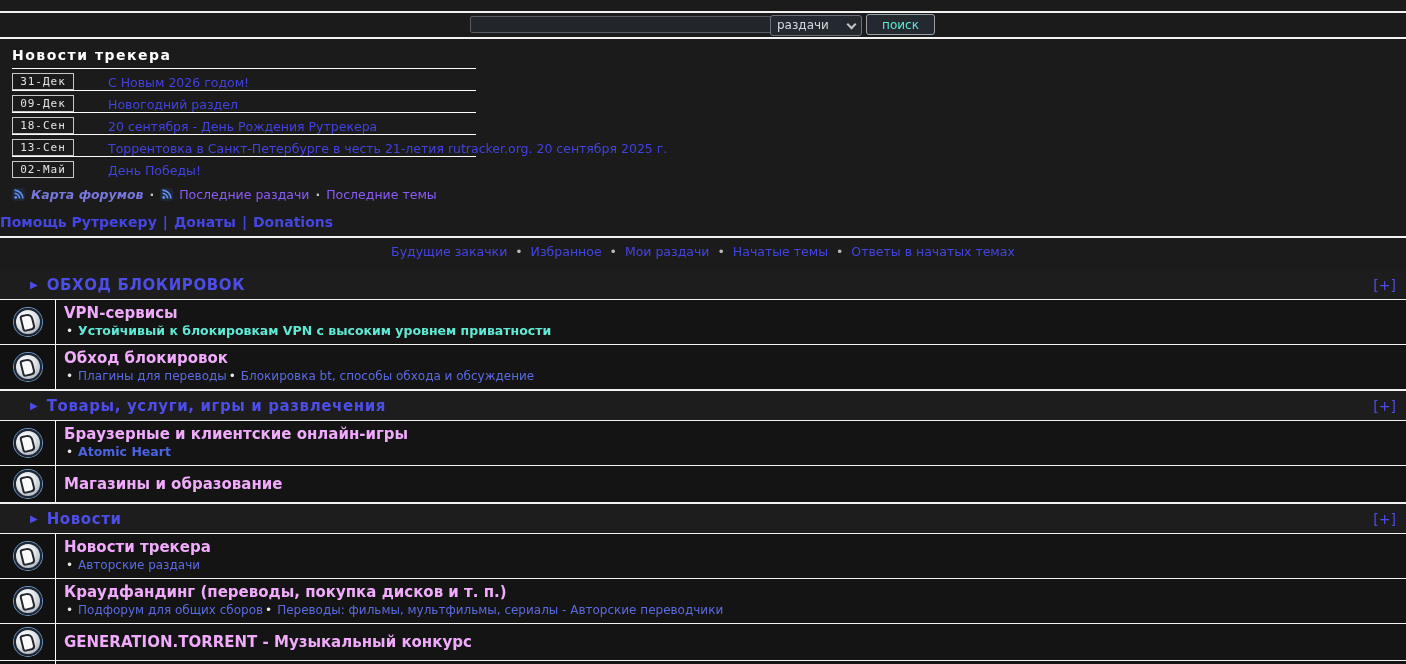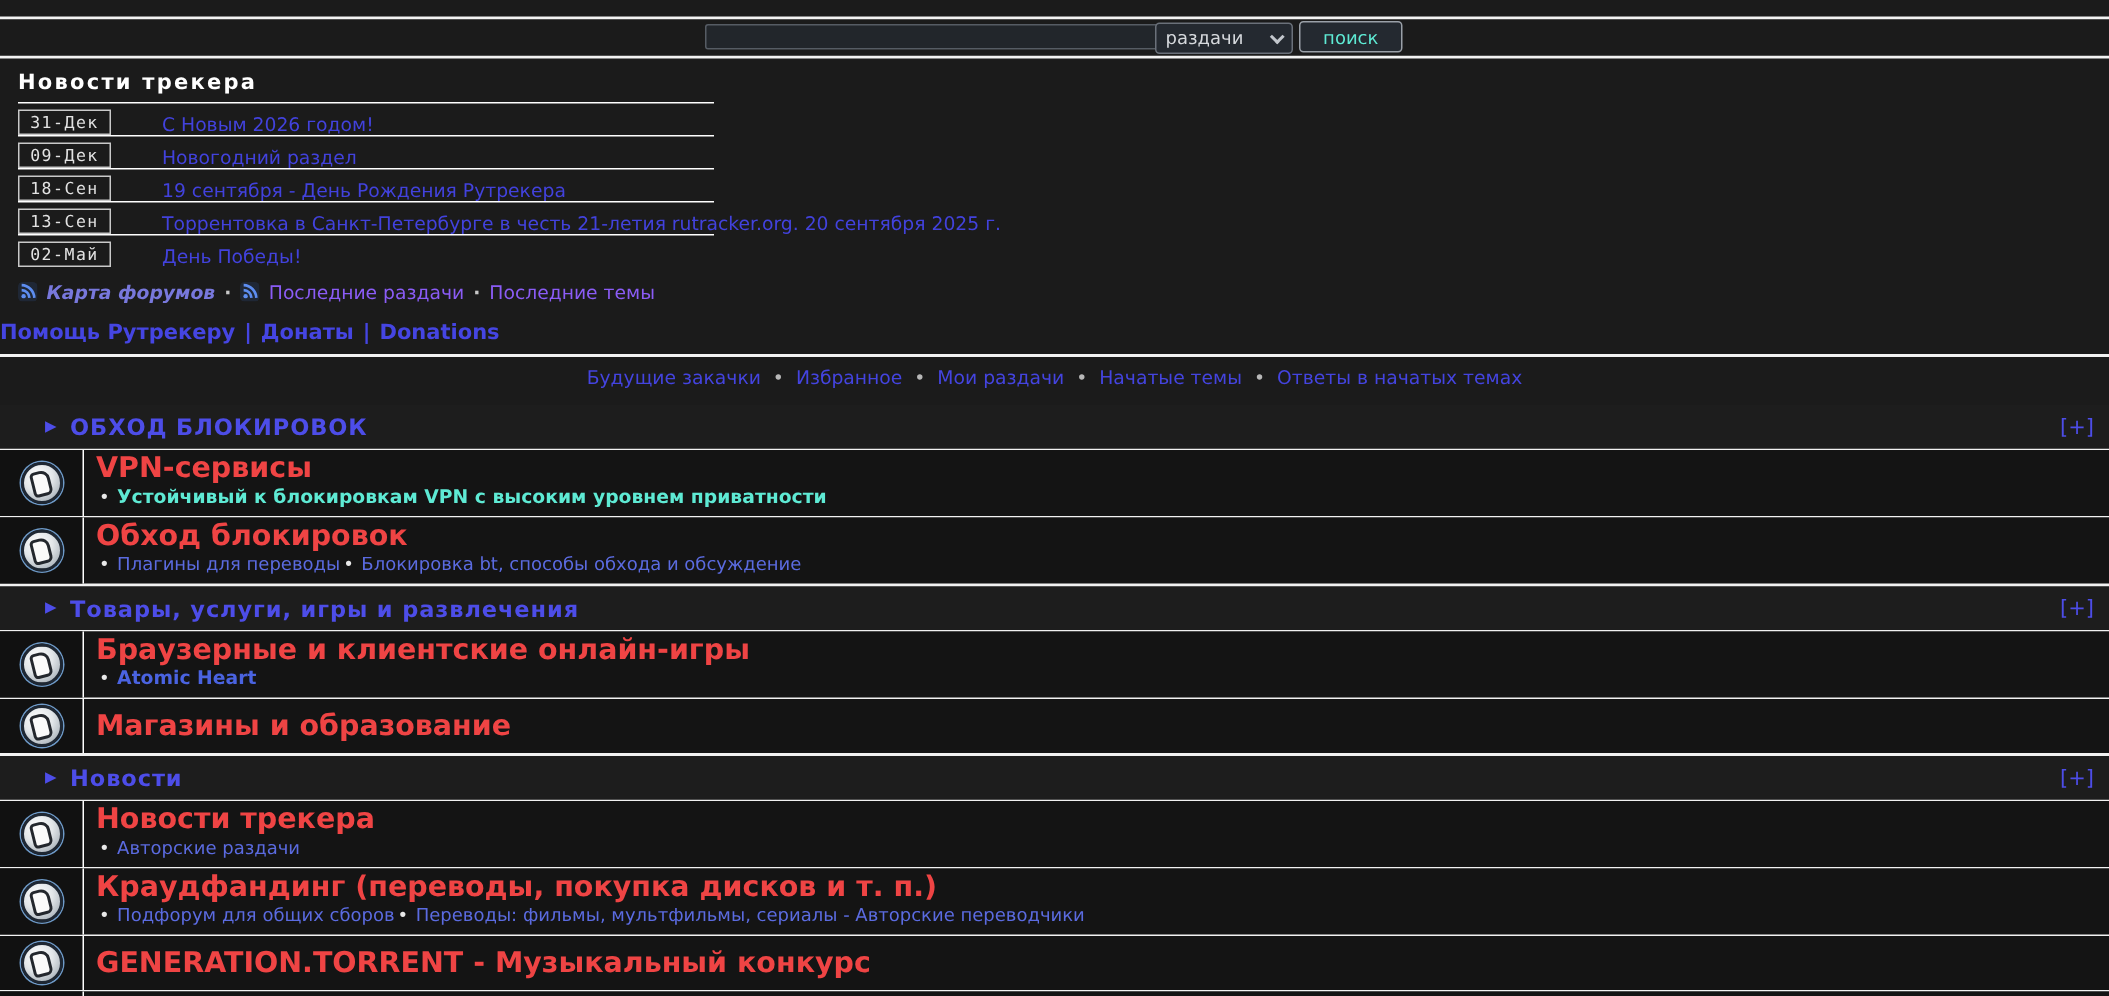--- a/index.html
+++ b/index.html
@@ -52,21 +52,21 @@
   
   .sections{margin-top:4px;}
   .cat-header{position:relative;height:29px;background:#1d1d1d;display:flex;align-items:center;}
   .cat-arrow{margin-left:30px;color:#4d4de8;font-size:10px;margin-right:9px;cursor:pointer;}
   .cat-title{color:#4d4de8;font-weight:bold;font-size:15px;letter-spacing:0.6px;text-decoration:none;}
   .cat-collapse{position:absolute;right:10px;color:#4d4de8;font-size:14px;text-decoration:none;}
   .forum-row{display:flex;background:#141414;}
   .icon-cell{flex:0 0 55px;display:flex;align-items:center;justify-content:center;background:#111;}
   .text-cell{flex:1;border-left:1px solid #fff;padding:3px 0 5px 8px;}
   .forum-row.single .text-cell{display:flex;align-items:center;padding:9px 0 9px 8px;}
-  .f-title{color:#ef4444;font-weight:bold;font-size:19px;text-decoration:none;line-height:18px;}
+  .f-title{color:#f0abfc;font-weight:bold;font-size:15px;text-decoration:none;line-height:18px;}
   .sub-line{margin-top:1px;font-size:12px;line-height:16px;color:#e0e0e0;}
   .sub-line .bullet{color:#e8e8e8;margin:0 5px 0 2px;}
   .sub-link{color:#5b6be0;text-decoration:none;}
   .sub-link.accent{color:#5eead4;font-weight:bold;font-size:12.5px;}
   .sub-link.bold{color:#4a63e0;font-weight:bold;font-size:12.5px;}
 
   
   .f-icon{width:24px;height:24px;border-radius:50%;flex:0 0 auto;
     background:radial-gradient(circle at 38% 32%,#ffffff 0%,#e2e6e9 45%,#b0b8bf 80%,#8a929a 100%);
     border:2px solid #1e2733;box-shadow:0 0 0 1px #6e9ac8;
@@ -102,21 +102,21 @@
     <a href="#" class="news-link">С Новым 2026 годом!</a>
   </div>
 
   <div class="news-row">
     <span class="date-badge">09-Дек</span>
     <a href="#" class="news-link">Новогодний раздел</a>
   </div>
 
   <div class="news-row">
     <span class="date-badge">18-Сен</span>
-    <a href="#" class="news-link">19 сентября - День Рождения Рутрекера</a>
+    <a href="#" class="news-link">20 сентября - День Рождения Рутрекера</a>
   </div>
 
   <div class="news-row">
     <span class="date-badge">13-Сен</span>
     <a href="#" class="news-link">Торрентовка в Санкт-Петербурге в честь 21-летия rutracker.org. 20 сентября 2025 г.</a>
   </div>
 
   <div class="news-row last">
     <span class="date-badge">02-Май</span>
     <a href="#" class="news-link">День Победы!</a>

